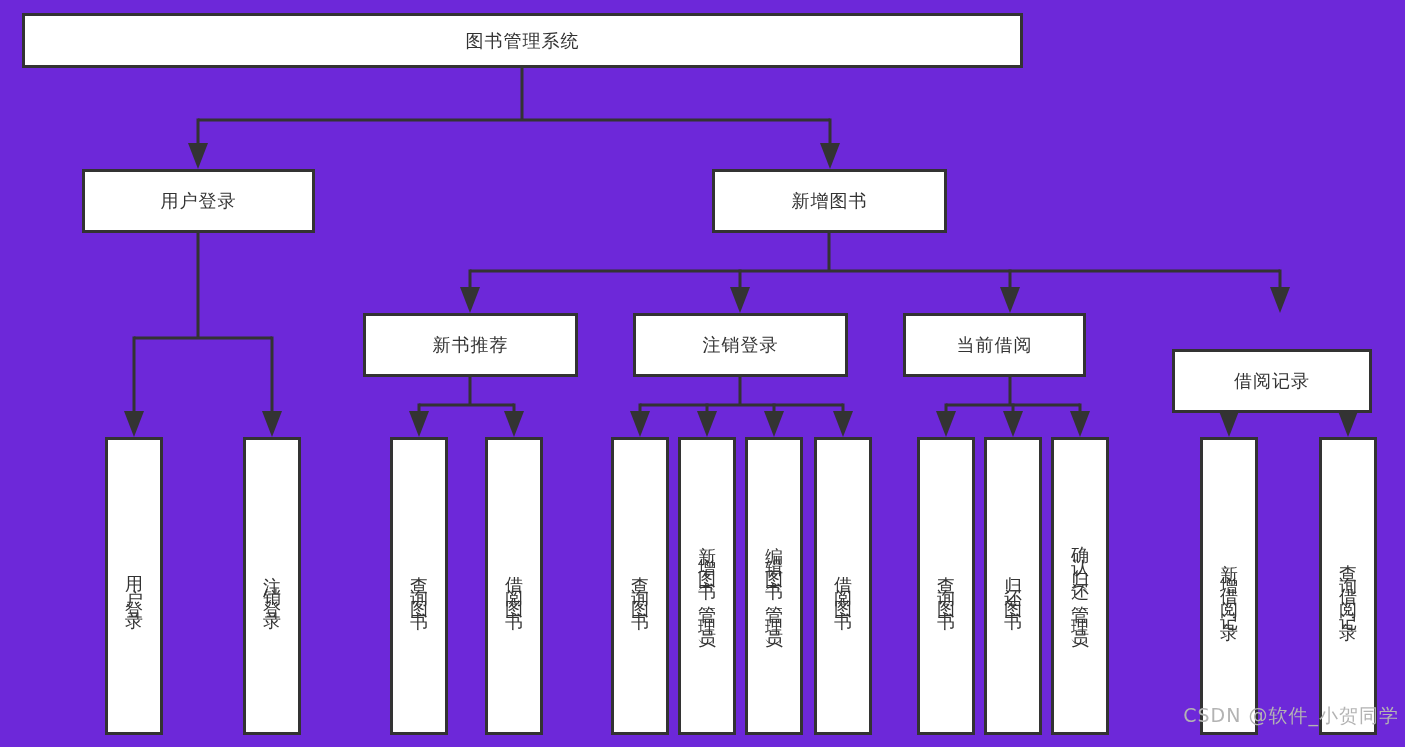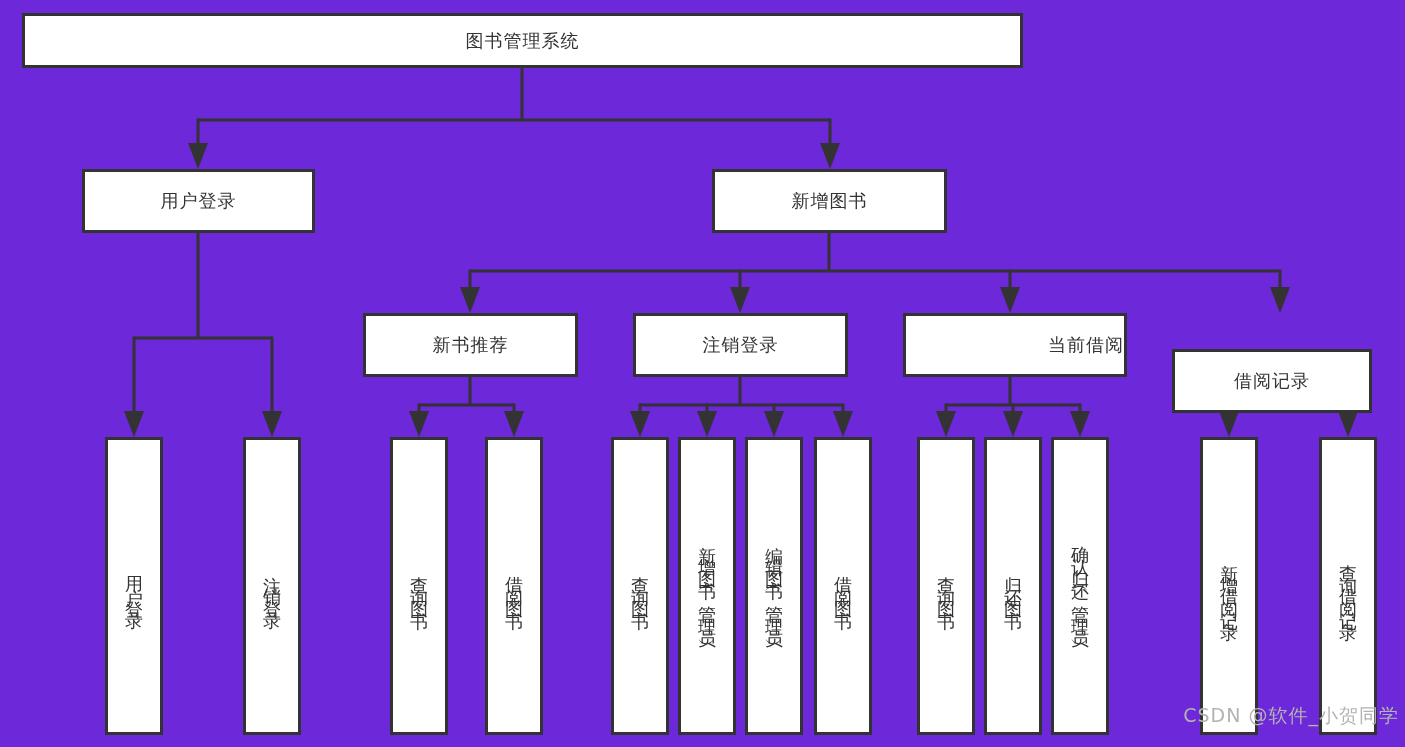--- a/index.html
+++ b/index.html
@@ -141,21 +141,21 @@
   <div class="box hbox" style="left:712px; top:169px; width:235px; height:64px;">
     <span>新增图书</span>
   </div>
 
   <div class="box hbox" style="left:363px; top:313px; width:215px; height:64px;">
     <span>新书推荐</span>
   </div>
   <div class="box hbox" style="left:633px; top:313px; width:215px; height:64px;">
     <span>注销登录</span>
   </div>
-  <div class="box hbox" style="left:903px; top:313px; width:224px; height:64px;justify-content:flex-end;">
+  <div class="box hbox" style="left:903px; top:313px; width:183px; height:64px;">
     <span>当前借阅</span>
   </div>
   <div class="box hbox" style="left:1172px; top:313px; width:200px; height:64px;margin-top:36px;">
     <span>借阅记录</span>
   </div>
 
   <div class="box vbox" style="left:105px;">
     <span>用户登录</span>
   </div>
   <div class="box vbox" style="left:243px;">

